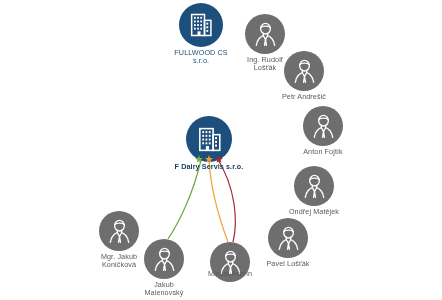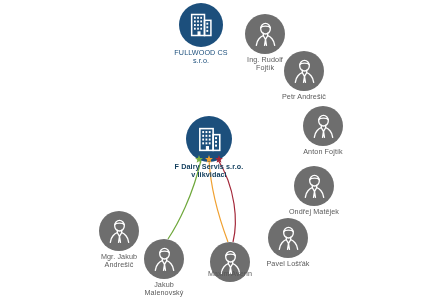--- a/index.html
+++ b/index.html
@@ -146,38 +146,37 @@
           </svg>
           <svg viewBox="0 0 10 11" width="8" height="9" class="badge">
             <path d="M5 0 L6.3 3.5 L9.9 3.7 L7.1 6 L8 9.6 L5 7.6 L2 9.6 L2.9 6 L0.1 3.7 L3.7 3.5 Z" fill="#f0a030"></path>
           </svg>
           <svg viewBox="0 0 10 11" width="8" height="9" class="badge">
             <path d="M5 0 L6.3 3.5 L9.9 3.7 L7.1 6 L8 9.6 L5 7.6 L2 9.6 L2.9 6 L0.1 3.7 L3.7 3.5 Z" fill="#a32638"></path>
           </svg>
         </div>
         <div class="node-label" style="top: 24px;">
           <div>F Dairy Servis s.r.o.</div>
-          <div>v likvidaci</div>
         </div>
       </div>
       <div class="node node-person" style="left: 265px; top: 34px;">
         <div class="node-disc" style="width: 40px; height: 40px;">
           <svg viewBox="0 0 24 24" width="29" height="29">
             <g fill="none" stroke="#ffffff" stroke-width="1.1" stroke-linecap="round">
               <path d="M8 7.2 a4 4.4 0 0 1 8 0 a4 4.4 0 0 1 -8 0 Z"></path>
               <path d="M8.1 6.4 C9 4.6 15 4.6 15.9 6.4"></path>
               <path d="M10.2 10.8 L10.2 13 M13.8 10.8 L13.8 13"></path>
               <path d="M4.4 21 C4.8 16.4 8 13.6 10.2 13 L12 16 L13.8 13 C16 13.6 19.2 16.4 19.6 21"></path>
               <path d="M12 16 L11.2 21 M12 16 L12.8 21"></path>
             </g>
           </svg>
         </div>
         <div class="node-label" style="top: 22px;">
           <div>Ing. Rudolf</div>
-          <div>Fojtík</div>
+          <div>Lošťák</div>
         </div>
       </div>
       <div class="node node-person" style="left: 304px; top: 71px;">
         <div class="node-disc" style="width: 40px; height: 40px;">
           <svg viewBox="0 0 24 24" width="29" height="29">
             <g fill="none" stroke="#ffffff" stroke-width="1.1" stroke-linecap="round">
               <path d="M8 7.2 a4 4.4 0 0 1 8 0 a4 4.4 0 0 1 -8 0 Z"></path>
               <path d="M8.1 6.4 C9 4.6 15 4.6 15.9 6.4"></path>
               <path d="M10.2 10.8 L10.2 13 M13.8 10.8 L13.8 13"></path>
               <path d="M4.4 21 C4.8 16.4 8 13.6 10.2 13 L12 16 L13.8 13 C16 13.6 19.2 16.4 19.6 21"></path>
@@ -277,18 +276,18 @@
               <path d="M8 7.2 a4 4.4 0 0 1 8 0 a4 4.4 0 0 1 -8 0 Z"></path>
               <path d="M8.1 6.4 C9 4.6 15 4.6 15.9 6.4"></path>
               <path d="M10.2 10.8 L10.2 13 M13.8 10.8 L13.8 13"></path>
               <path d="M4.4 21 C4.8 16.4 8 13.6 10.2 13 L12 16 L13.8 13 C16 13.6 19.2 16.4 19.6 21"></path>
               <path d="M12 16 L11.2 21 M12 16 L12.8 21"></path>
             </g>
           </svg>
         </div>
         <div class="node-label" style="top: 22px;">
           <div>Mgr. Jakub</div>
-          <div>Andrešič</div>
+          <div>Koničková</div>
         </div>
       </div>
     </div>
 
 </div>
 
 </body></html>

